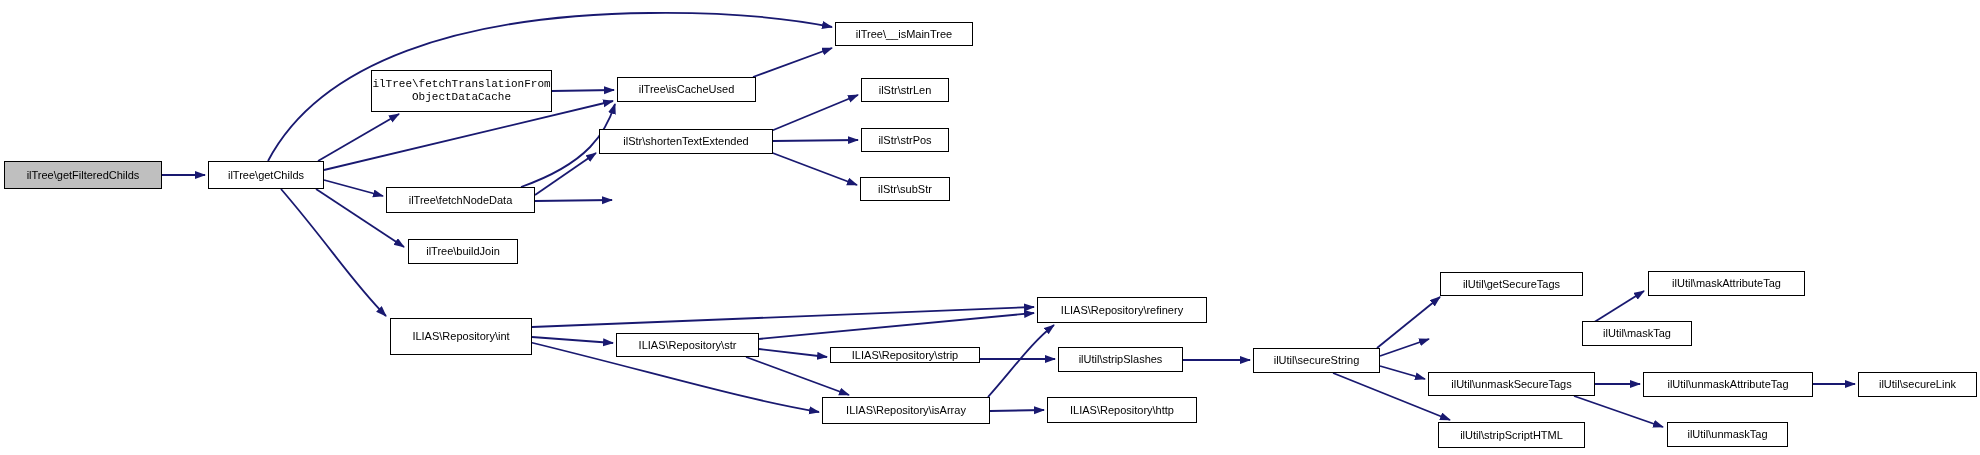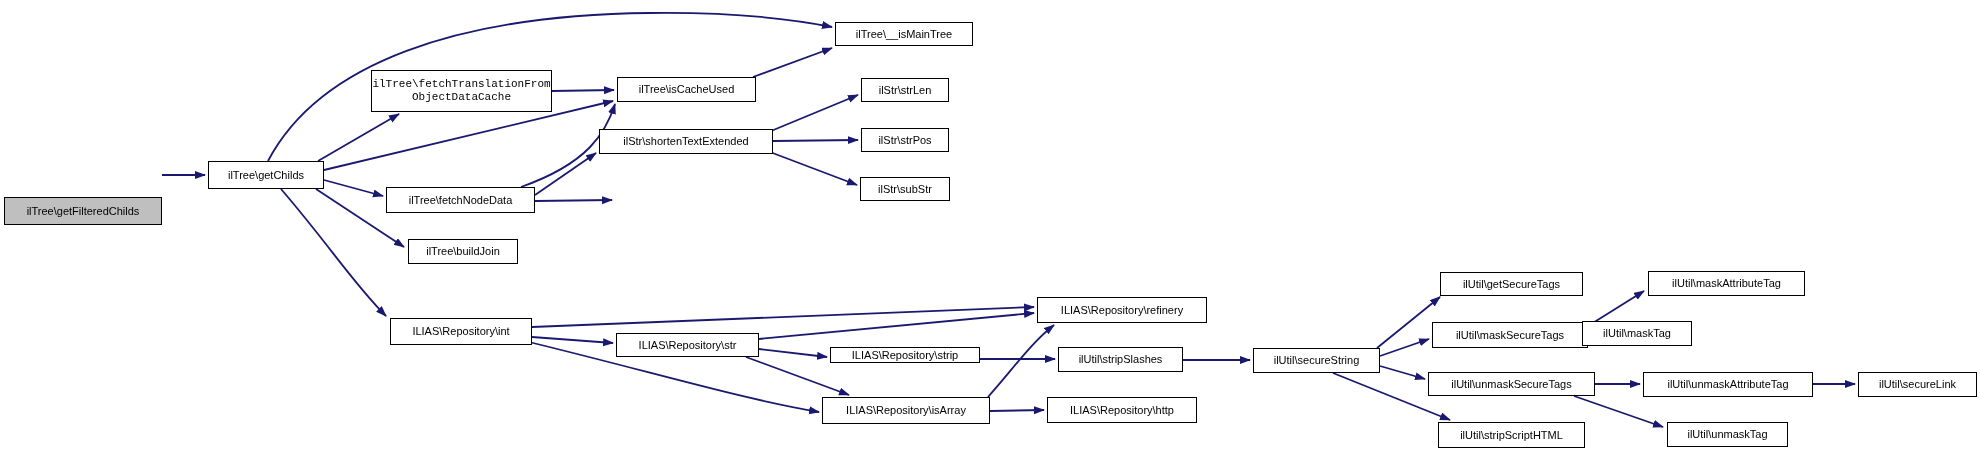--- a/index.html
+++ b/index.html
@@ -15,21 +15,21 @@
     position:absolute;z-index:2;box-sizing:border-box;
     background:var(--node-fill,#fff);
     border:1.5px solid var(--node-border,#000);
     color:var(--text,#000);
     font-size:11px;line-height:1.15;
     display:flex;align-items:center;justify-content:center;
     text-align:center;white-space:nowrap;
     cursor:pointer;
   }
   .node.wrap{white-space:normal;padding:1px 3px;font-family:Liberation Mono, monospace;}
-  .node.root{background:var(--root-fill,#bfbfbf);cursor:default;margin-top:36px;}
+  .node.root{background:var(--root-fill,#bfbfbf);cursor:default;}
   .edge{fill:none;stroke-width:1.8px;}
 </style>
 </head>
 <body>
 
 <div class="canvas">
 
   <svg class="edges" width="1980" height="455">
     <defs>
       <marker id="arrow" markerUnits="userSpaceOnUse" markerWidth="12" markerHeight="9" refX="10" refY="4" orient="auto">
@@ -90,39 +90,38 @@
 
   <div class="node" style="left:861px;top:128px;width:88px;height:24px">ilStr\strPos</div>
 
   <div class="node" style="left:860px;top:177px;width:90px;height:24px">ilStr\subStr</div>
 
   <div class="node" style="left:386px;top:187px;width:149px;height:26px">ilTree\fetchNodeData</div>
 
 
   <div class="node" style="left:408px;top:239px;width:110px;height:25px">ilTree\buildJoin</div>
 
-  <div class="node" style="left:390px;top:318px;width:142px;height:27px">ILIAS\Repository\int</div>
+  <div class="node" style="left:390px;top:318px;width:142px;height:37px">ILIAS\Repository\int</div>
 
   <div class="node" style="left:616px;top:333px;width:143px;height:24px">ILIAS\Repository\str</div>
 
   <div class="node" style="left:830px;top:347px;width:150px;height:16px">ILIAS\Repository\strip</div>
 
   <div class="node" style="left:822px;top:397px;width:168px;height:27px">ILIAS\Repository\isArray</div>
 
   <div class="node" style="left:1037px;top:297px;width:170px;height:26px">ILIAS\Repository\refinery</div>
 
   <div class="node" style="left:1058px;top:347px;width:125px;height:25px">ilUtil\stripSlashes</div>
 
   <div class="node" style="left:1047px;top:397px;width:150px;height:26px">ILIAS\Repository\http</div>
 
   <div class="node" style="left:1253px;top:348px;width:127px;height:25px">ilUtil\secureString</div>
 
   <div class="node" style="left:1440px;top:272px;width:143px;height:24px">ilUtil\getSecureTags</div>
 
-  <div class="node" style="left:1432px;top:322px;width:156px;height:26px">ilUtil\maskSecureTags</div>
 
   <div class="node" style="left:1428px;top:372px;width:167px;height:24px">ilUtil\unmaskSecureTags</div>
 
   <div class="node" style="left:1438px;top:422px;width:147px;height:26px">ilUtil\stripScriptHTML</div>
 
   <div class="node" style="left:1648px;top:271px;width:157px;height:25px">ilUtil\maskAttributeTag</div>
 
   <div class="node" style="left:1582px;top:321px;width:110px;height:25px">ilUtil\maskTag</div>
 
   <div class="node" style="left:1643px;top:372px;width:170px;height:25px">ilUtil\unmaskAttributeTag</div>

